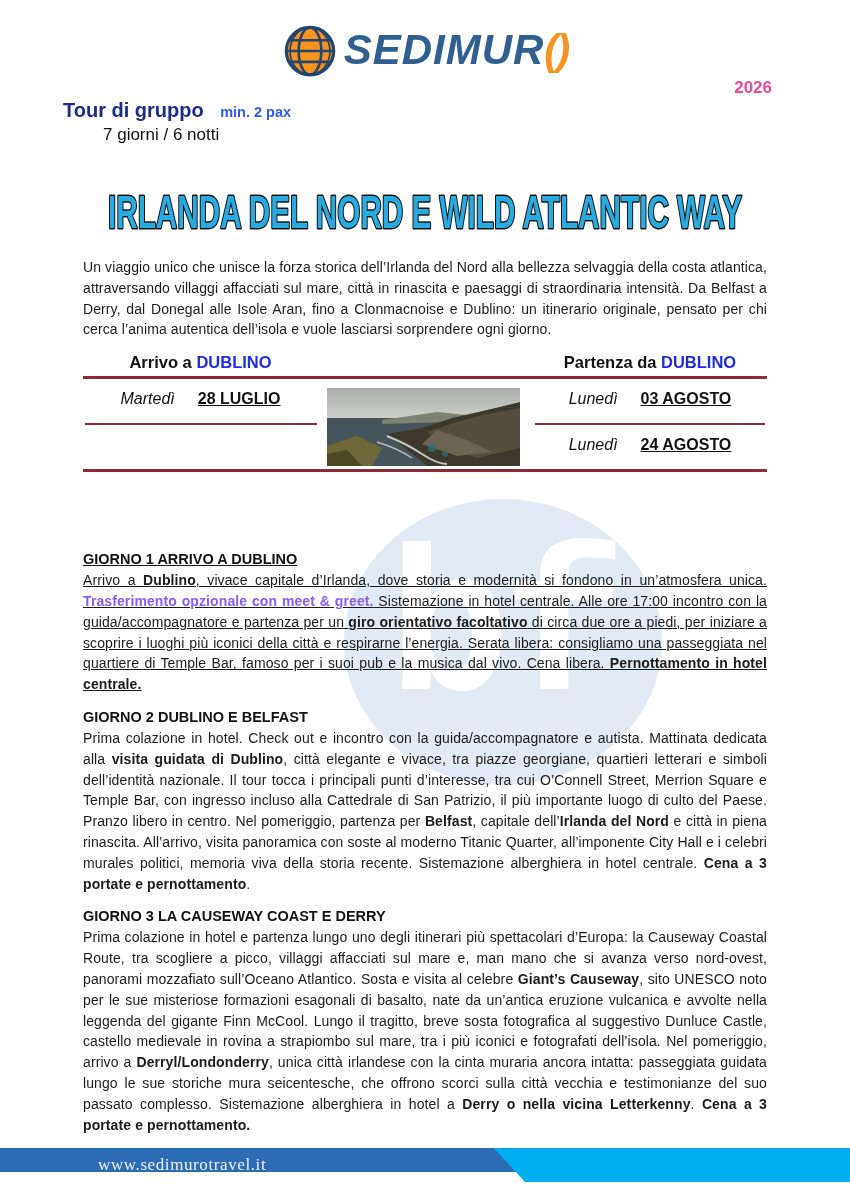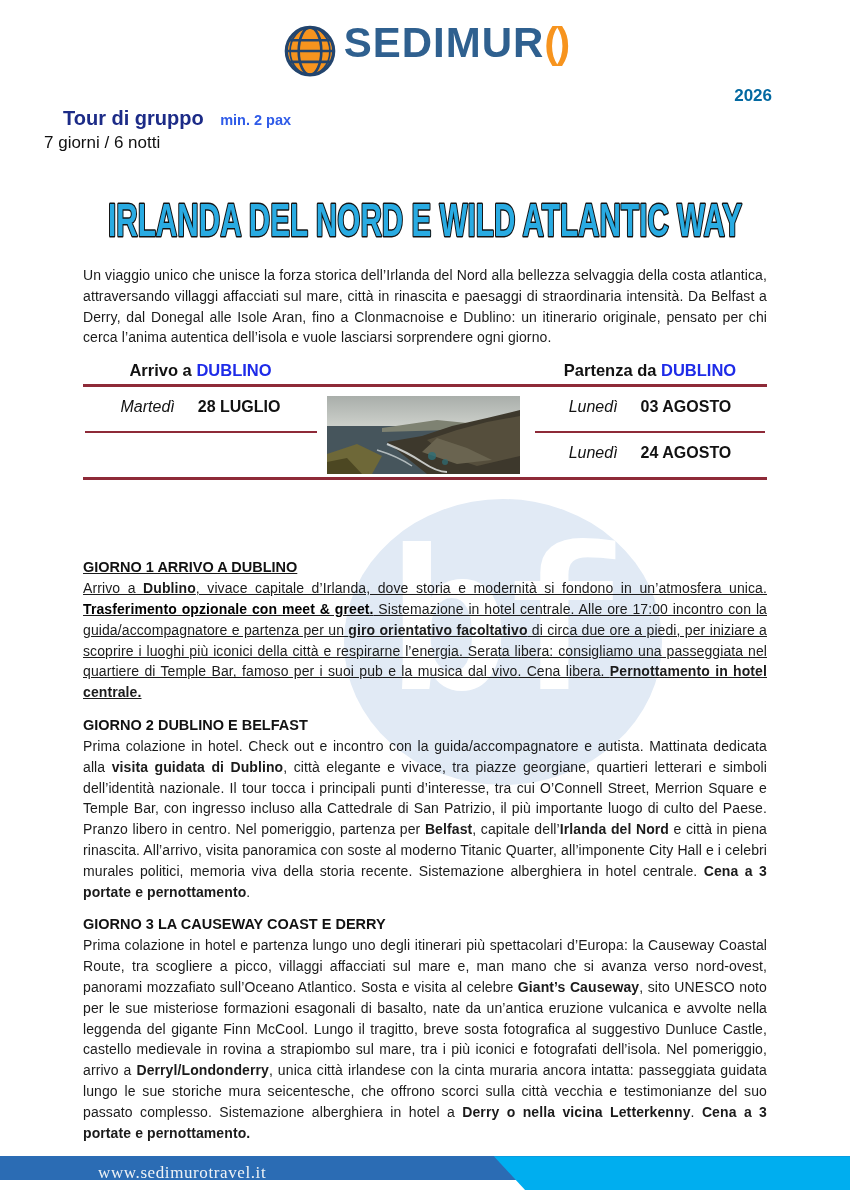--- a/index.html
+++ b/index.html
@@ -16,64 +16,64 @@
     border-radius:50%; background:#e1eaf5; z-index:0;
     display:flex; align-items:center; justify-content:center;font-family:Liberation Mono, monospace;
   }
   .watermark span {
     font-size:205px; font-weight:700; color:#ffffff;
     letter-spacing:-8px; transform:translateY(-8px); line-height:1;
   }
 
   
   .brand { padding-top:22px; display:flex; justify-content:center; }
-  .logo-row { display:flex; align-items:flex-start; gap:6px; }
+  .logo-row { display:flex; align-items:center; gap:6px;font-style:italic; }
   .brand-text { line-height:1; }
   .brand-main { font-size:42px; font-weight:700; color:#2f608f; letter-spacing:1px; }
   .brand-main .parens { color:#f7941e; letter-spacing:-2px; }
   .brand-sub { font-size:25px; font-weight:700; color:#2f608f; letter-spacing:17px; margin-top:-3px; padding-left:8px; }
 
-  .year { text-align:right; padding-right:78px; color:#0369a1; font-weight:700; font-size:17px; margin-top:8px; }
+  .year { text-align:right; padding-right:78px; color:#ec4899; font-weight:700; font-size:17px; margin-top:0; }
 
   .tour-line { padding-left:63px; margin-top:0; line-height:24px; }
   .tour-type { font-size:20px; font-weight:700; color:#1c2b87; }
   .min-pax { font-size:14.5px; font-weight:700; color:#2f5be8; margin-left:12px; }
-  .duration { padding-left:44px; font-size:17px; margin-top:1px; color:#111; line-height:20px; }
+  .duration { padding-left:103px; font-size:17px; margin-top:1px; color:#111; line-height:20px; }
 
   .title-wrap { margin-top:40px; text-align:center; }
 
   .intro { margin:12px 83px 0; width:684px; text-align:justify; font-size:14px; line-height:20.8px; letter-spacing:0.1px; }
 
   
   .schedule { position:relative; margin:13px 0 0 83px; width:684px; height:121px; }
   .sline { position:absolute; background:#8e2a38; }
   .s-top  { left:0;   top:23px;  width:684px; height:3px; }
   .s-midL { left:2px; top:70px;  width:232px; height:2px; }
   .s-midR { left:452px; top:70px; width:230px; height:2px; }
   .s-bot  { left:0;   top:116px; width:684px; height:3px; }
   .s-hdr  { position:absolute; top:0; width:235px; text-align:center; font-size:16.5px; font-weight:700; color:#121212; }
   .s-hdrL { left:0; }
   .s-hdrR { left:450px; width:234px; }
   .city { color:#1e2be8; }
   .s-cell { position:absolute; width:235px; text-align:center; font-size:16px; color:#121212; }
   .s-cell .dayname { font-style:italic; }
-  .s-cell .date { font-weight:700; margin-left:23px; }
+  .s-cell .date { font-weight:700; margin-left:23px;text-decoration:underline; }
   .c-l1 { left:0;   top:37px; }
   .c-l2 { left:0;   top:83px; }
   .c-r1 { left:450px; top:37px; width:234px; }
   .c-r2 { left:450px; top:83px; width:234px; }
   .photo { position:absolute; left:244px; top:35px; width:193px; height:78px; }
 
   
   .day { margin:0 83px; width:684px; }
   .day-first { margin-top:76px;text-decoration:underline; }
   .day h3 { font-size:14.5px; font-weight:700; margin:0; line-height:19px; color:#121212; }
   .day .body { margin:1px 0 13px; text-align:justify; font-size:14px; line-height:20.8px; letter-spacing:0.1px; }
   .body .b  { font-weight:700; }
-  .body .nb { font-weight:700; color:#000000; }
+  .body .nb { font-weight:700; color:#8b5cf6; }
 
   
   footer { position:absolute; left:0; bottom:0; width:850px; height:24px; background:#2b6cb4; z-index:2; }
   footer .light { position:absolute; left:0; top:0; width:850px; height:34px; background:#00aeef;
                   clip-path:polygon(58.1% 0, 100% 0, 100% 100%, 61.8% 100%); }
   footer .site { position:absolute; left:98px; top:7px; font-family:"Liberation Serif", serif;
                  font-size:17px; color:#eff3f6; letter-spacing:0.6px; z-index:3; }
 </style>
 </head>
 <body>

